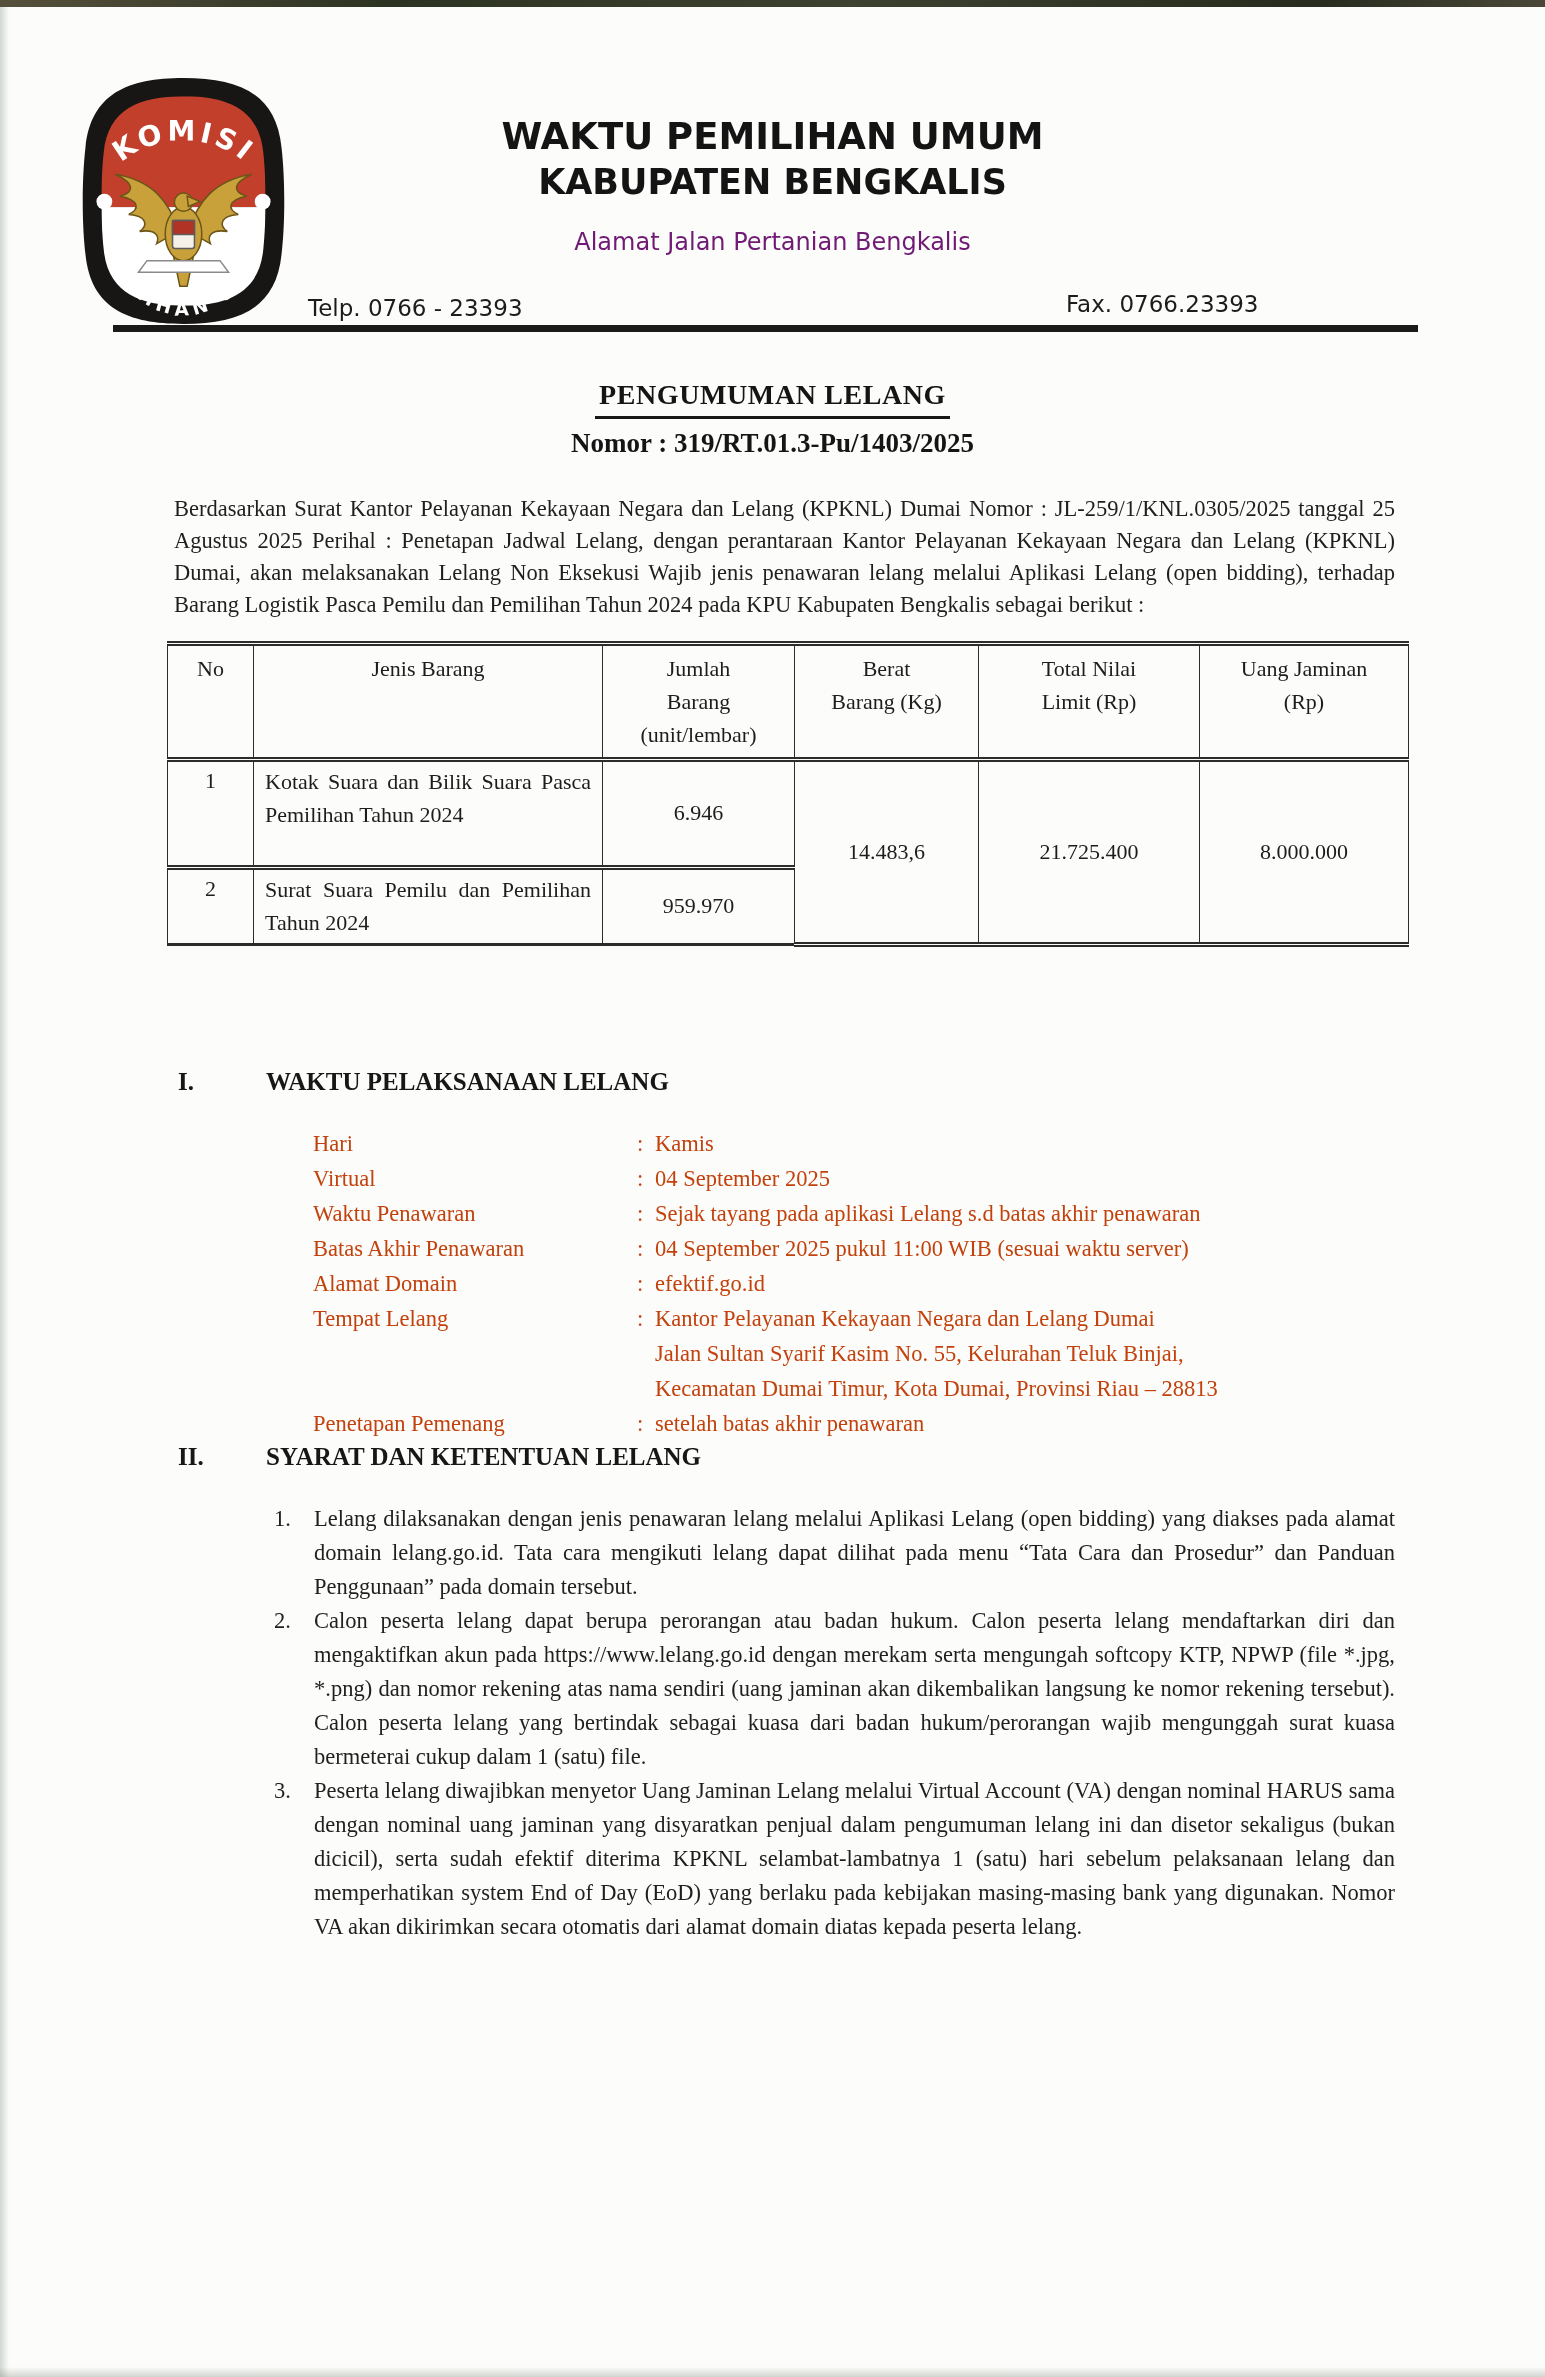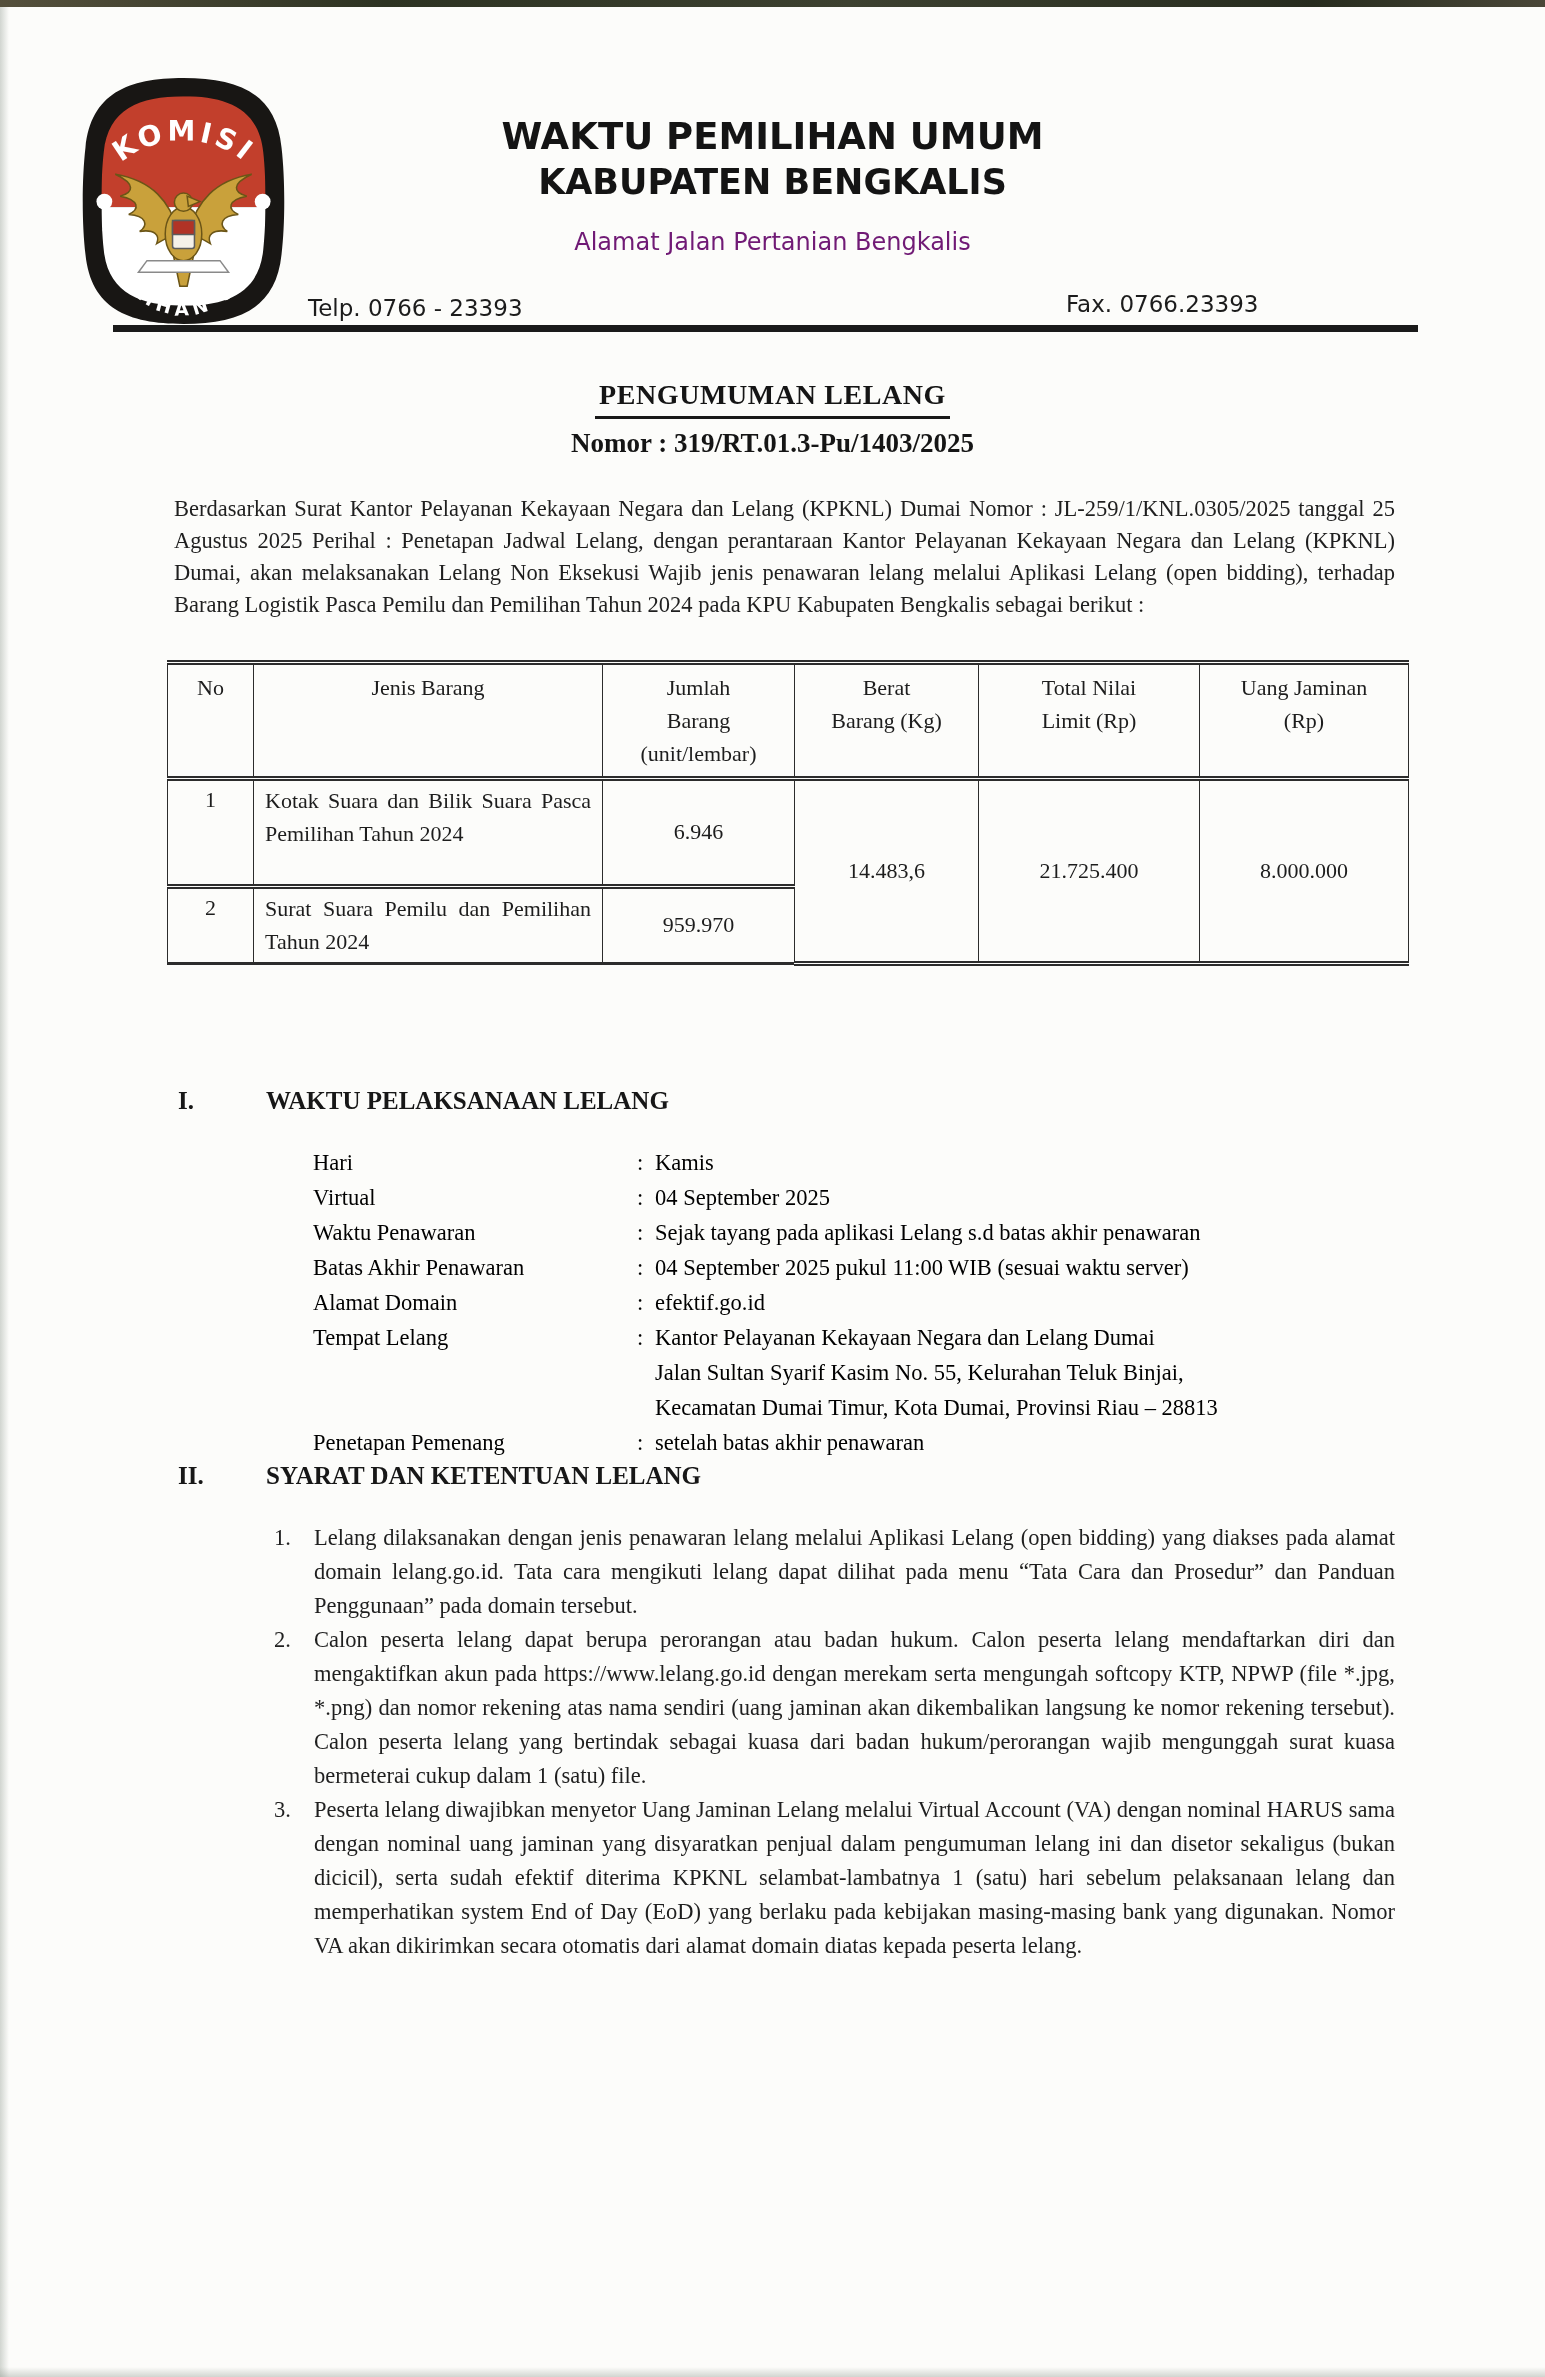--- a/index.html
+++ b/index.html
@@ -32,21 +32,21 @@
   
   .flow{position:absolute;top:0;left:0;right:0;}
   .title-block{margin-top:378px;text-align:center;font-weight:bold;color:#151515;}
   .title-h{display:inline-block;font-size:28px;line-height:34px;letter-spacing:0.6px;
     border-bottom:3px solid #181818;padding:0 3.6px 4.3px;}
   .title-n{font-size:27px;line-height:33px;margin-top:7.3px;}
 
   .intro{margin:33px 150px 0 174px;font-size:22.5px;line-height:32px;
     text-align:justify;color:#1f1f1f;}
 
-  table.lots{margin:39px 0 0 167px;border-collapse:collapse;table-layout:fixed;
+  table.lots{margin:20px 0 0 167px;border-collapse:collapse;table-layout:fixed;
     width:1241px;font-size:22px;color:#1d1d1d;}
   .lots th,.lots td{border:1.8px solid #2c2c2c;}
   .lots th{border-top:5.5px double #2c2c2c;border-bottom:5.5px double #2c2c2c;
     font-weight:normal;vertical-align:top;text-align:center;
     padding:6px 3.6px;white-space:pre-line;line-height:33px;height:97px;}
   .lots tr.r1{height:108px;}
   .lots tr.r2{height:74px;}
   .lots td.cno{text-align:center;vertical-align:top;padding-top:6px;}
   .lots td.cjenis{text-align:justify;text-align-last:left;vertical-align:top;
     padding:3.6px 11px;line-height:33px;}
@@ -54,21 +54,21 @@
   .lots td.cmerge{text-align:center;vertical-align:middle;border-bottom:3px solid #2c2c2c;}
   .lots tr.r1 td{border-bottom:5.5px double #2c2c2c;}
   .lots tr.r2 td{border-bottom:3px solid #2c2c2c;}
 
   .sec{display:flex;margin:0 150px 0 178px;font-weight:bold;font-size:25px;
     line-height:32px;color:#171717;}
   .sec-rn{flex:0 0 88px;}
   .sec1{margin-top:119px;}
   .sec2{}
 
-  .details{margin:28px 150px 0 313px;font-size:22.5px;line-height:35px;color:#000000;}
+  .details{margin:28px 150px 0 313px;font-size:22.5px;line-height:35px;color:#c2410c;}
   .kv{display:flex;align-items:flex-start;}
   .kv-k{flex:0 0 324px;}
   .kv-c{flex:0 0 18px;}
   .kv-v{flex:1;white-space:pre-line;}
 
   .items{margin:29px 150px 0 274px;font-size:22.5px;line-height:34px;color:#1f1f1f;}
   .item{display:flex;align-items:flex-start;}
   .item-n{flex:0 0 40px;}
   .item-t{flex:1;text-align:justify;}
 </style>

